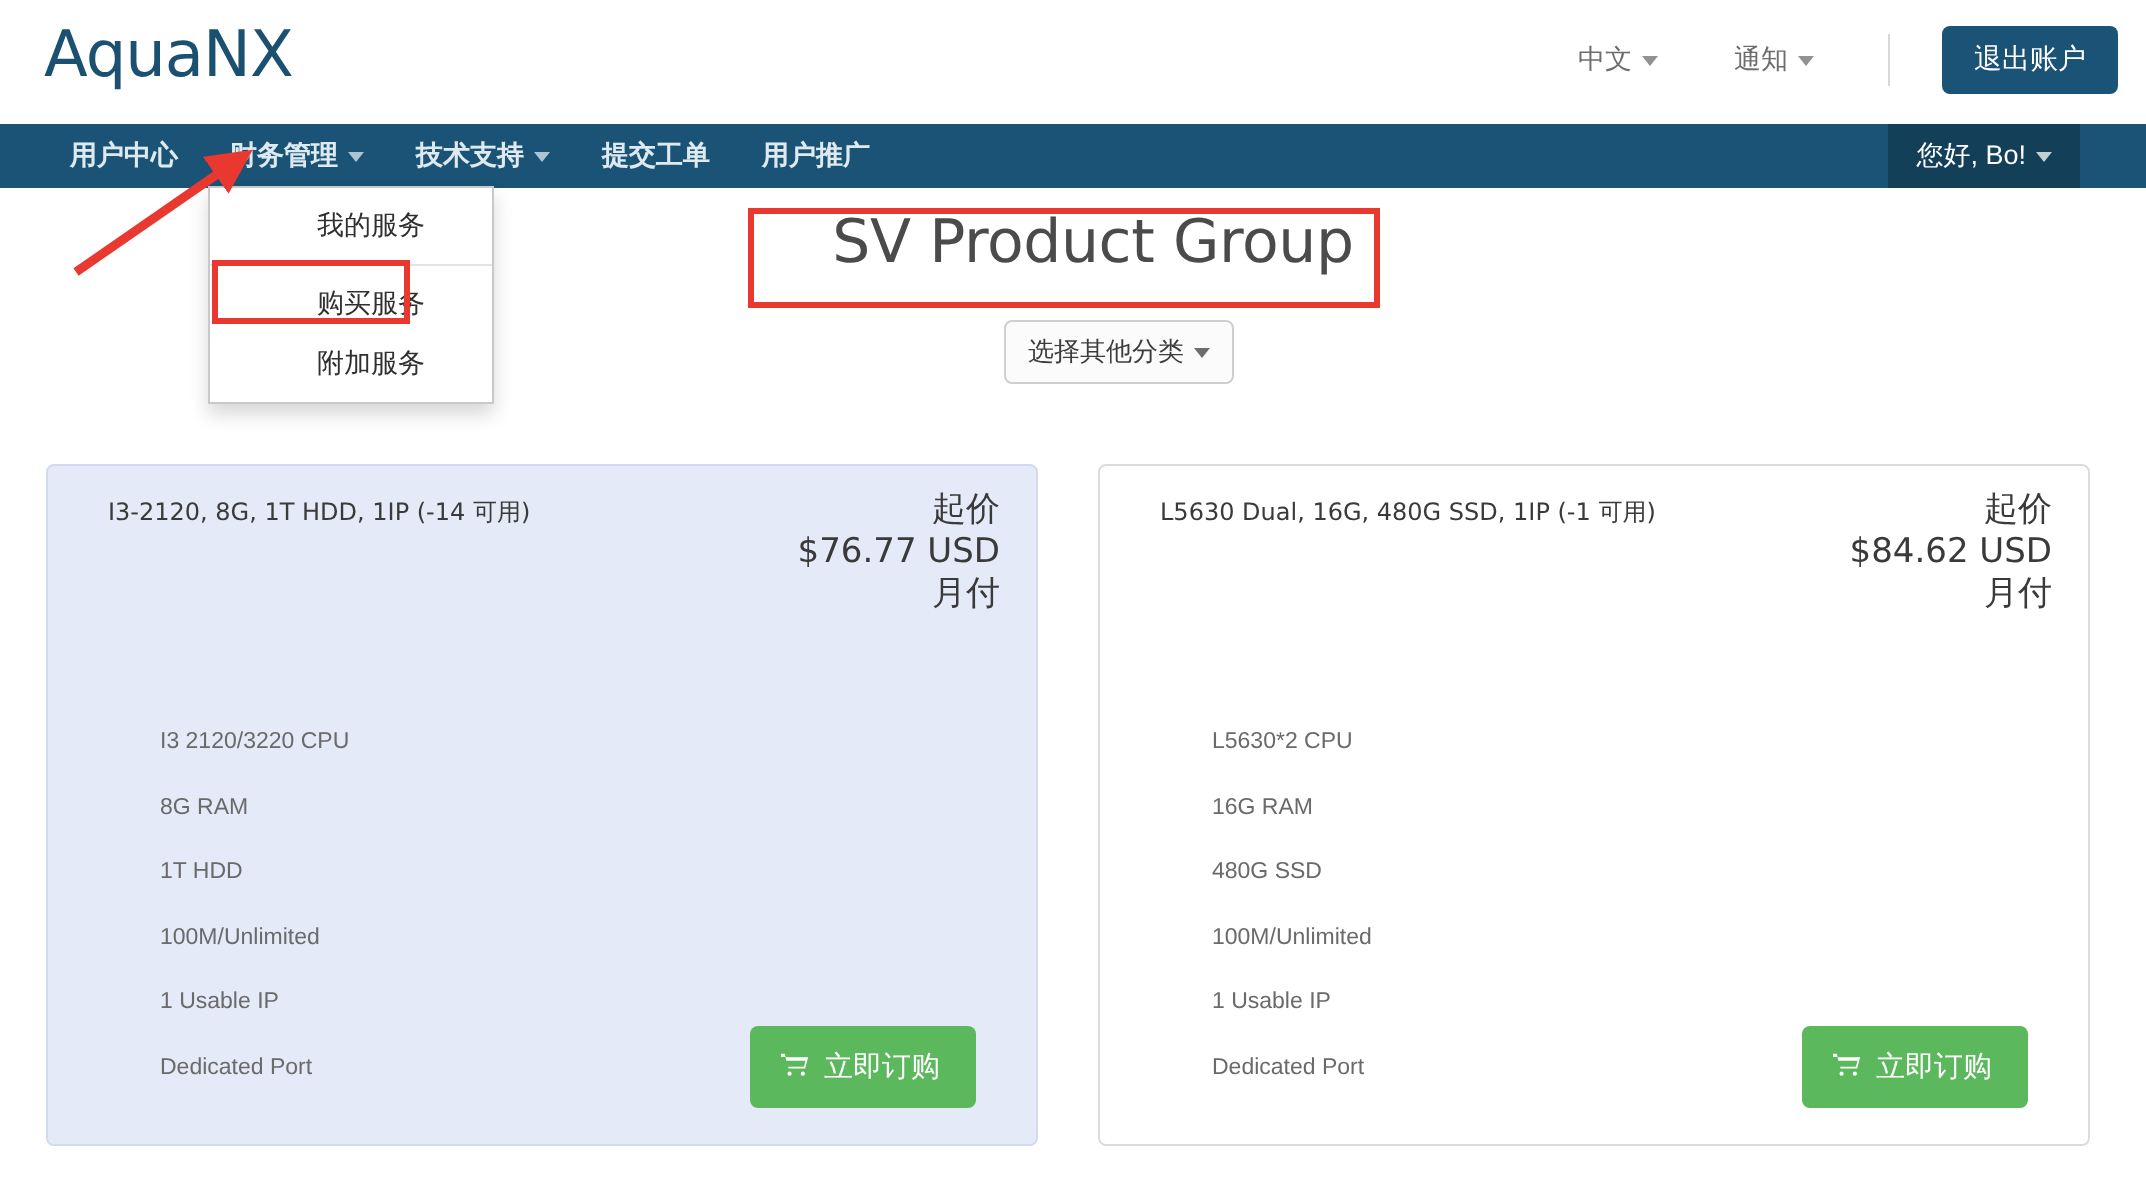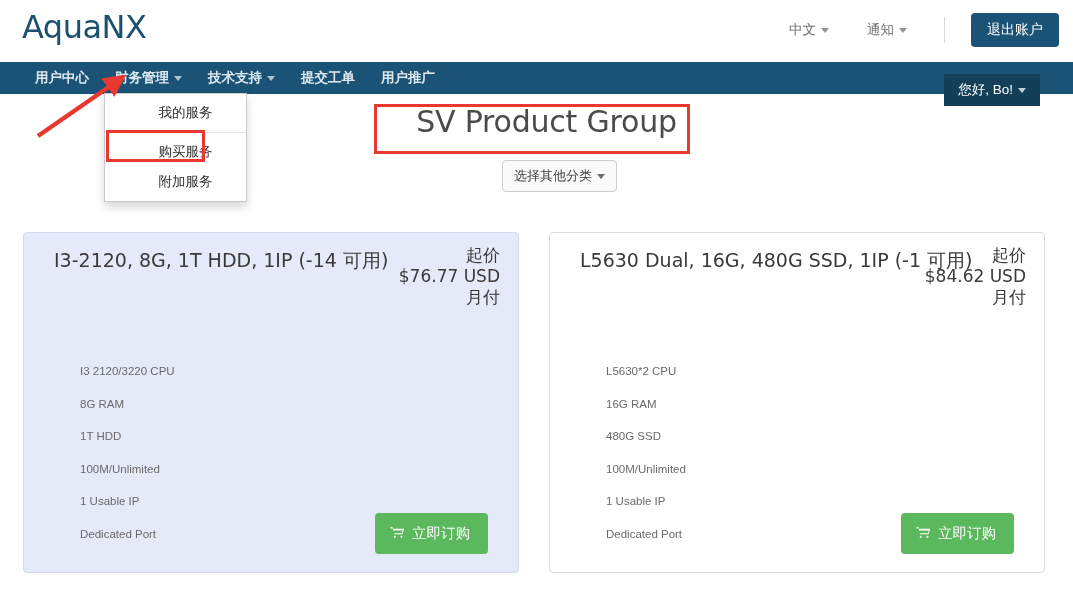--- a/index.html
+++ b/index.html
@@ -53,21 +53,21 @@
   }
   .nav-items { position: absolute; left: 22px; top: 0; display: flex; height: 32px; font-weight: bold; }
   .nav-item {
     color: #dfe9f0; font-size: 13.5px; line-height: 32px;
     padding: 0 13px; cursor: pointer; white-space: nowrap;
   }
   .nav-item.active { background: #133f59; color: #ffffff; }
   .nav-user {
     position: absolute; right: 33px; top: 0; height: 32px;
     background: #133f59; color: #ffffff; font-size: 13.5px;
-    line-height: 32px; padding: 0 14px; cursor: pointer; white-space: nowrap; margin-top: 12px;
+    line-height: 32px; padding: 0 14px; cursor: pointer; white-space: nowrap;
   }
 
   
   .dropdown {
     position: absolute; left: 104px; top: 93px; width: 143px;
     background: #ffffff; border: 1px solid #c9c9c9;
     box-shadow: 0 5px 9px rgba(0,0,0,.16);
     z-index: 30;
     padding: 4px 0 4px 0;
   }
@@ -102,21 +102,21 @@
   .card {
     position: absolute; top: 232px; width: 496px; height: 341px;
     border: 1px solid #d9dde7; border-radius: 4px;
   }
   #card0 { left: 23px; background: #e5eaf8; border-color: #d3daee; }
   #card1 { left: 549px; background: #ffffff; border-color: #dcdcdc; }
 
   .card-head { position: relative; height: 74px; }
   .card-name {
     position: absolute; left: 30px; top: 15px;
-    font-size: 19px; color: #3a3a3a; font-weight: 400;
+    font-size: 12px; color: #3a3a3a; font-weight: 400;
     font-family: "DejaVu Sans", sans-serif; white-space: nowrap;
   }
   .card-price {
     position: absolute; right: 18px; top: 12px; text-align: right;
     font-size: 17px; color: #3a3a3a; line-height: 21px;
     font-family: "DejaVu Sans", sans-serif;
   }
   .feat-list { position: absolute; left: 56px; top: 100px; margin-top: 32px; }
   .feat {
     font-size: 11.5px; color: #6a6a6a; margin-bottom: 20.5px;

